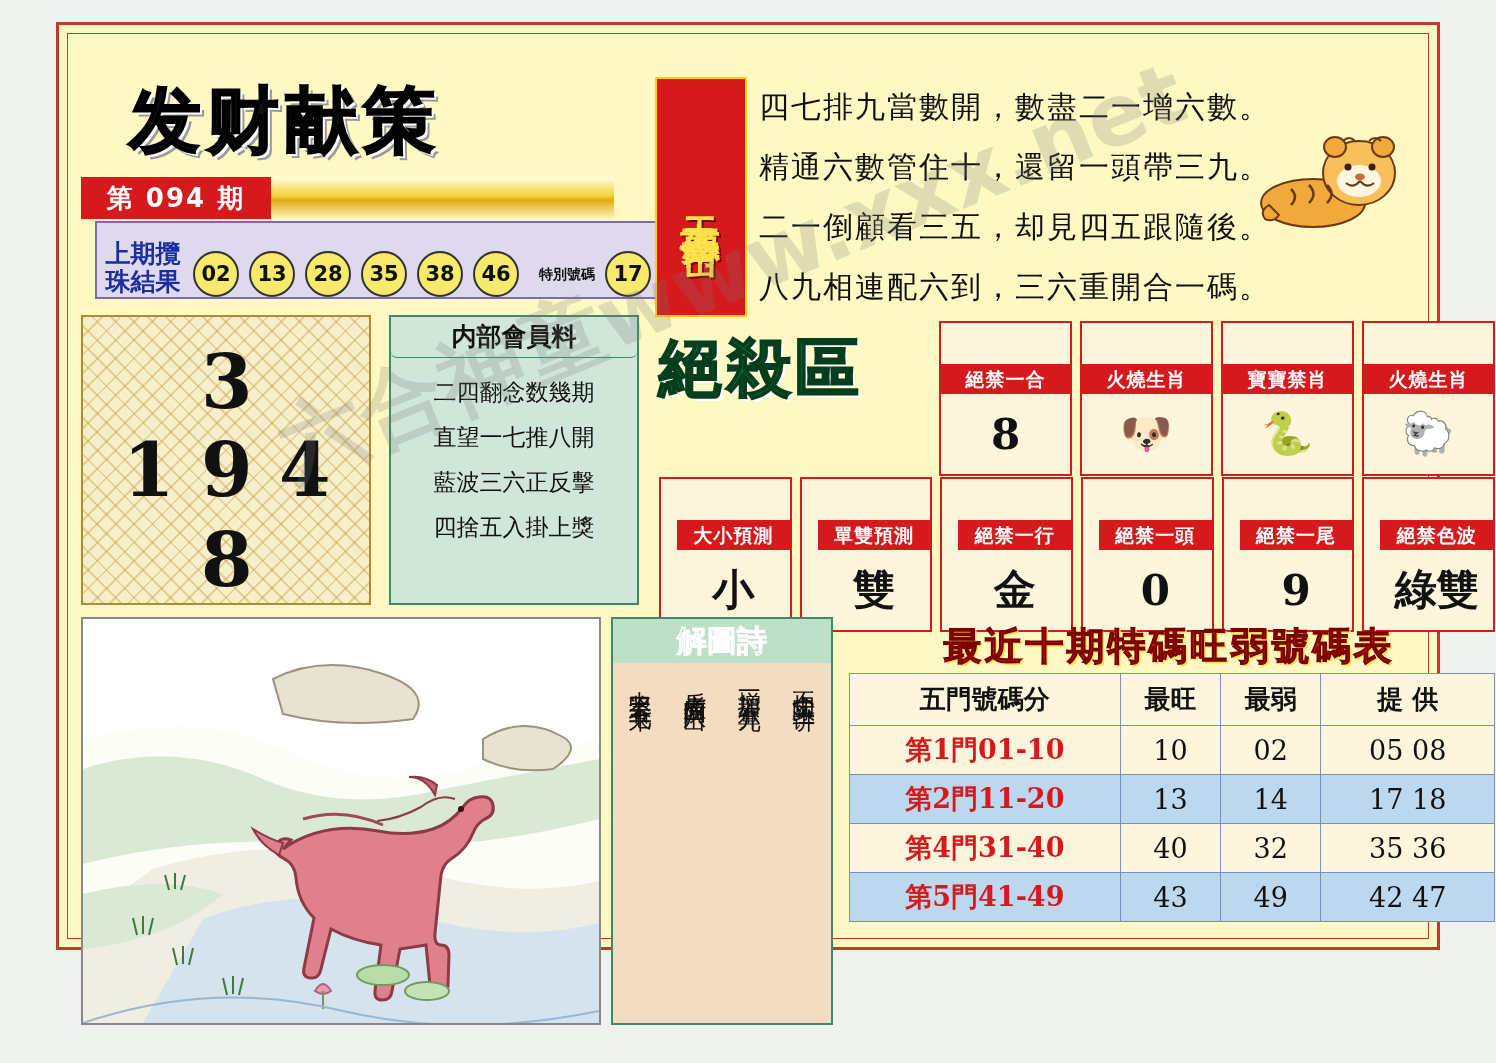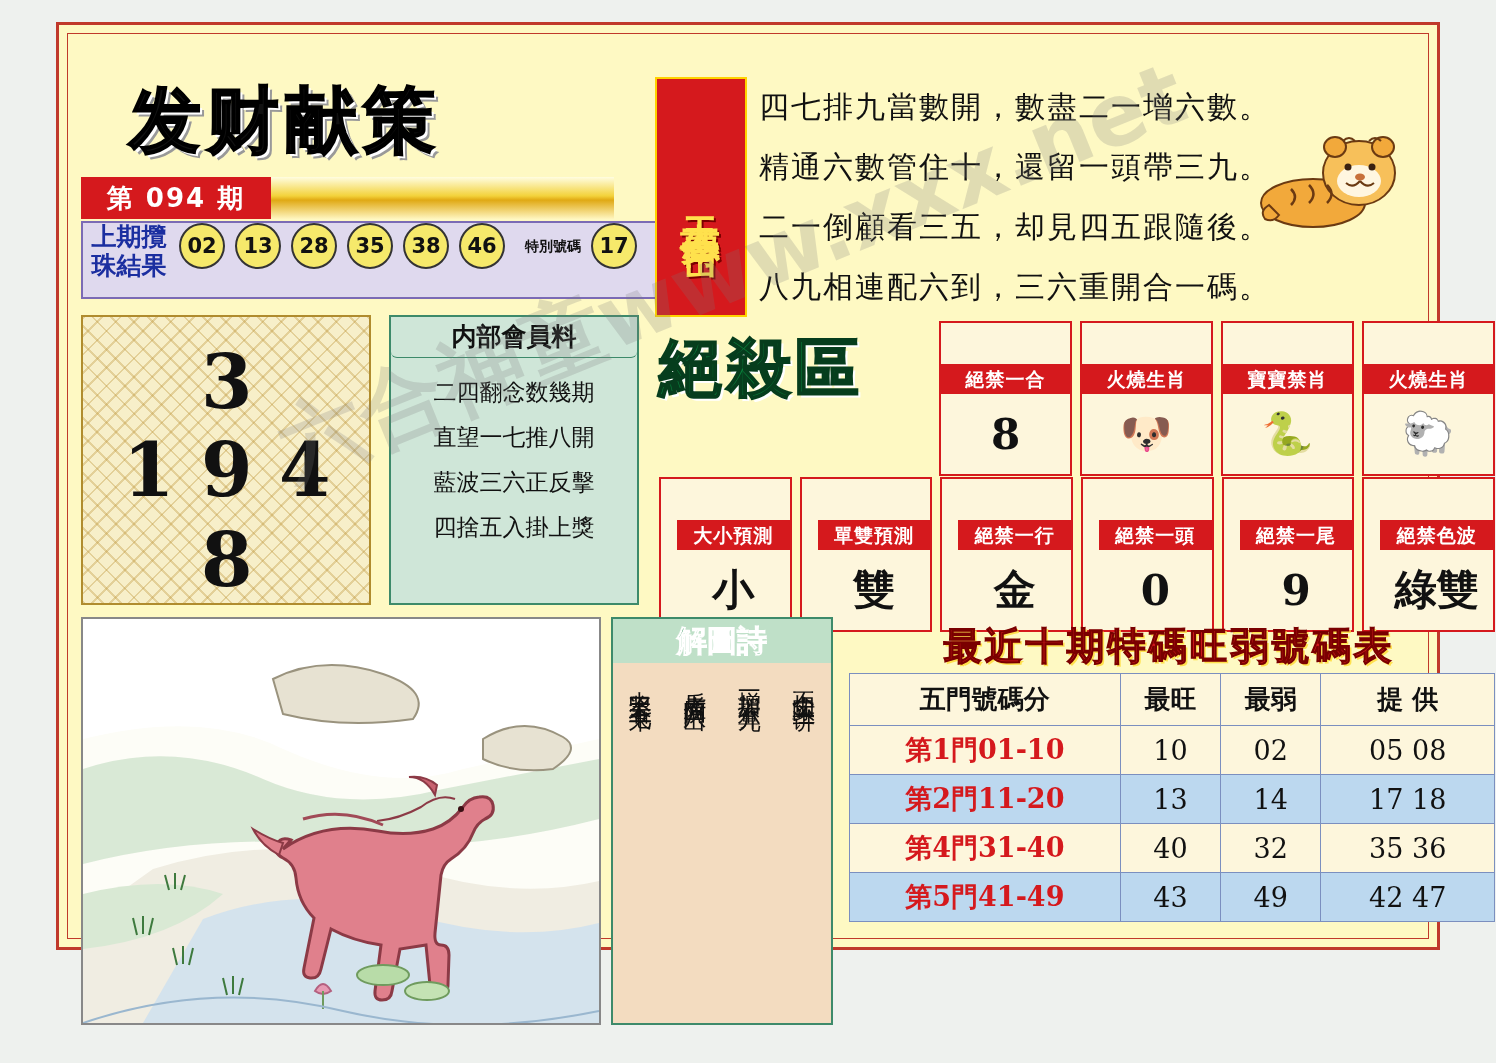--- a/index.html
+++ b/index.html
@@ -9,21 +9,21 @@
   .inner{position:absolute;left:8px;top:8px;right:8px;bottom:8px;border:1px solid #c0392b;box-sizing:border-box;}
 
   
   .title-main{position:absolute;left:70px;top:48px;width:470px;height:90px;
     font-family:"DejaVu Sans","Liberation Sans",sans-serif;font-weight:bold;font-size:72px;letter-spacing:6px;
     color:#111;-webkit-text-stroke:2px #000;text-shadow:3px 3px 0 #ffffff, 5px 5px 0 #999;}
   .issue{position:absolute;left:22px;top:152px;width:190px;height:42px;background:#d5191d;color:#fff;
     display:flex;align-items:center;justify-content:center;font-size:26px;font-weight:bold;letter-spacing:2px;}
   .goldbar{position:absolute;left:210px;top:152px;width:345px;height:42px;
     background:linear-gradient(180deg,#fffde0 0%,#f3d23b 45%,#e0a914 55%,#fff6c0 100%);}
-  .prevrow{position:absolute;left:22px;top:196px;width:640px;height:78px;background:#dfd9ee;border:2px solid #7b6bb5;box-sizing:border-box;display:flex;align-items:flex-start;}
+  .prevrow{position:absolute;left:36px;top:196px;width:640px;height:78px;background:#dfd9ee;border:2px solid #7b6bb5;box-sizing:border-box;display:flex;align-items:flex-end;}
   .prevlabel{width:92px;color:#1b2ea0;font-size:25px;font-weight:bold;line-height:1.15;text-align:center;}
   .balls{display:flex;align-items:center;gap:10px;padding-left:4px;}
   .ball{width:42px;height:42px;border-radius:50%;background:#f6e96b;border:2px solid #333;display:flex;align-items:center;justify-content:center;font-size:21px;font-weight:bold;color:#111;}
   .spec{width:56px;font-size:14px;line-height:1.05;color:#111;text-align:center;margin-left:10px;font-weight:bold;}
 
   .redbanner{position:absolute;left:596px;top:52px;width:92px;height:240px;background:#d5191d;border:2px solid #ffd200;box-sizing:border-box;
     display:flex;align-items:center;justify-content:center;}
   .redbanner span{writing-mode:vertical-rl;color:#ffe14d;font-size:40px;font-weight:bold;letter-spacing:6px;
     text-shadow:2px 2px 0 #7a0000;}
 

